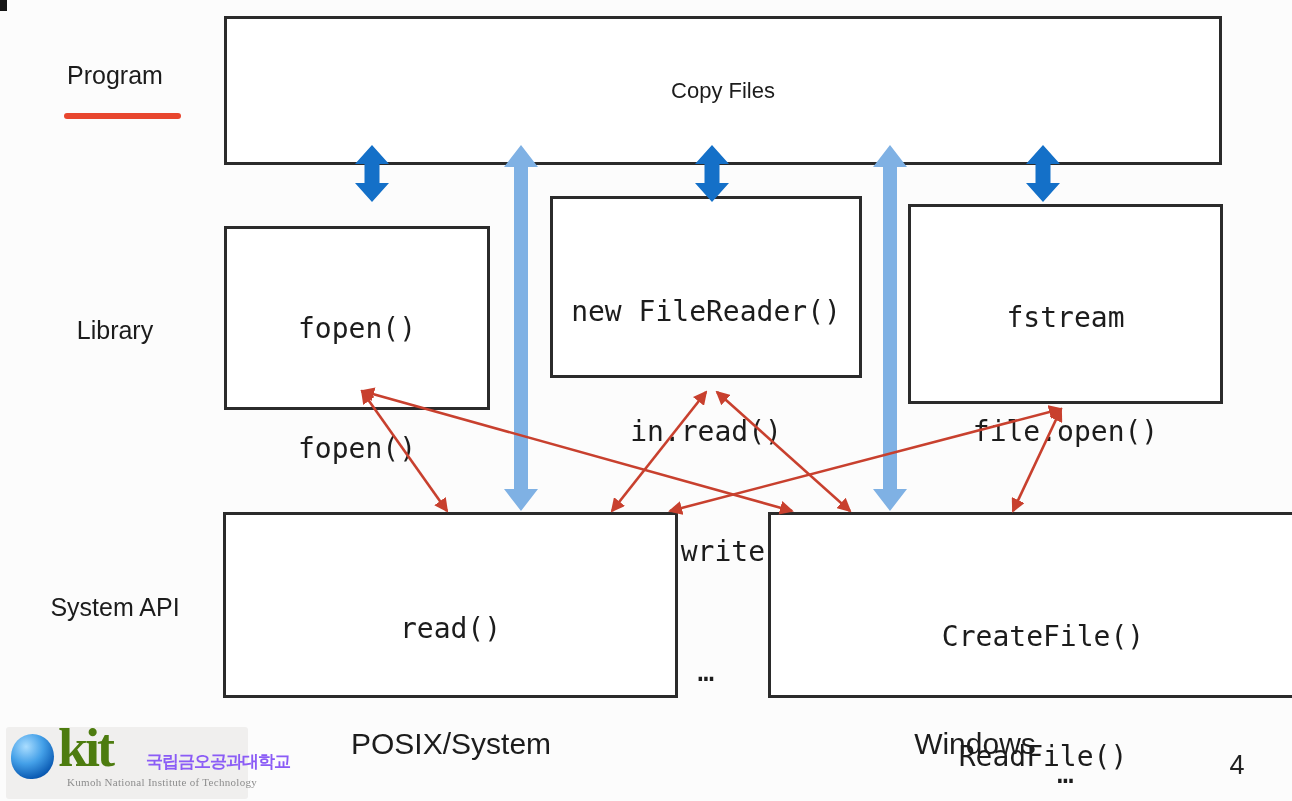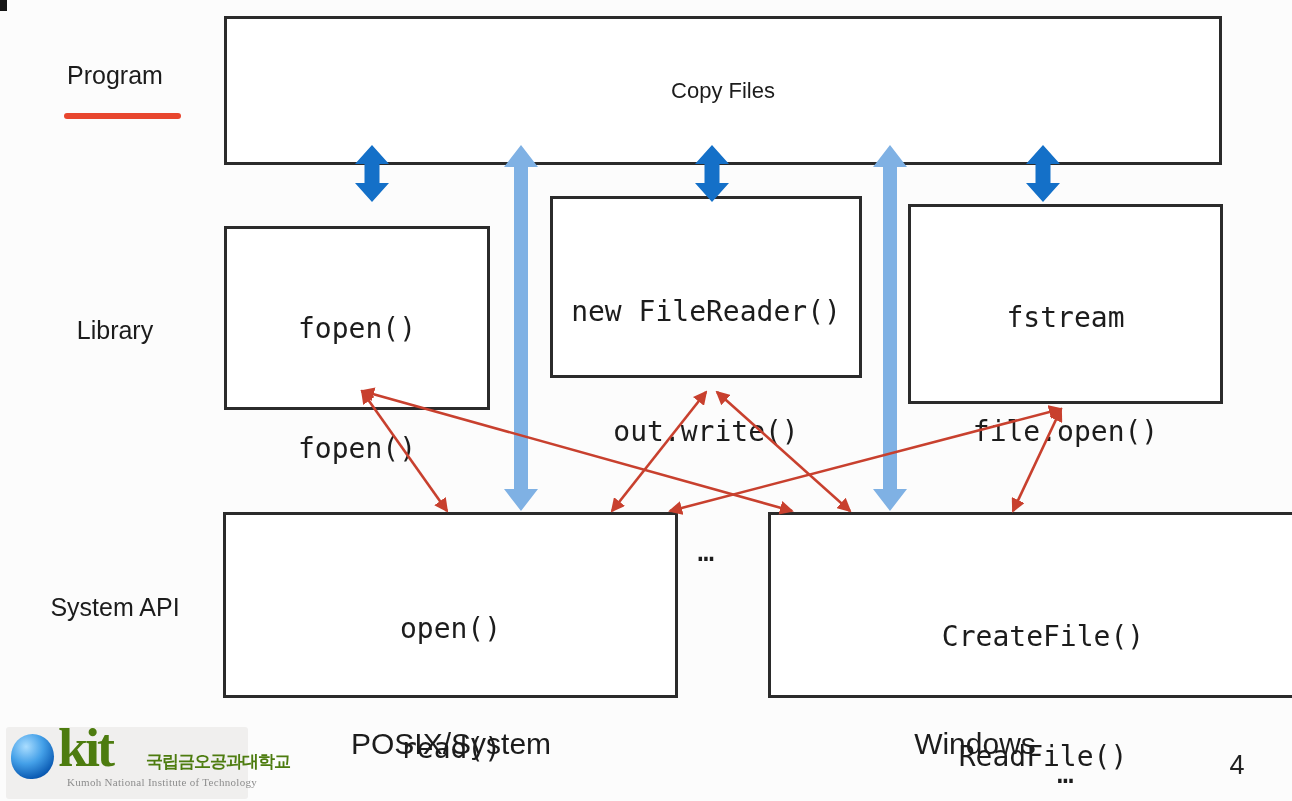--- a/index.html
+++ b/index.html
@@ -46,21 +46,21 @@
     position:absolute;left:5px;top:7px;width:43px;height:45px;border-radius:50% 50% 50% 46%;
     background:radial-gradient(circle at 35% 28%, #aaddff 0%, #44a0e8 40%, #0c5cb4 75%, #063e86 100%);
   }
   .logo-kit{
     position:absolute;left:52px;top:-10px;
     font-family:"Liberation Serif", serif;font-weight:bold;
     font-size:54px;letter-spacing:-3px;color:#4d7c0f;
   }
   .logo-kr{
     position:absolute;left:140px;top:23px;font-size:17px;font-weight:bold;
-    color:#4d7c0f;letter-spacing:-1px;white-space:nowrap;
+    color:#8b5cf6;letter-spacing:-1px;white-space:nowrap;
   }
   .logo-en{
     position:absolute;left:53px;top:49px;font-size:11px;color:#8d8d8d;
     font-family:"Liberation Serif", serif;white-space:nowrap;letter-spacing:0.3px;margin-left:8px;
   }
   .corner-artifact{position:absolute;left:0;top:0;width:7px;height:11px;background:#151515;}
 </style>
 </head>
 <body>
 
@@ -77,34 +77,34 @@
 
   <div class="box code" style="left:224px;top:204px;width:266px;height:184px;margin-top:22px;">
     <div>fopen()</div>
     <div>fopen()</div>
     <div>fwrite()</div>
     <div>…</div>
   </div>
 
   <div class="box code" style="left:550px;top:196px;width:312px;height:182px;padding-top:13px;">
     <div>new FileReader()</div>
+    <div>in.read()</div>
     <div>out.write()</div>
     <div>…</div>
   </div>
 
   <div class="box code" style="left:908px;top:204px;width:315px;height:200px;padding-top:16px;line-height:38px;">
     <div>fstream</div>
     <div>file.open()</div>
     <div>file.read(), &lt;&lt;</div>
     <div>file.write(), &gt;&gt;</div>
     <div>…</div>
   </div>
 
   <div class="box code" style="left:223px;top:512px;width:455px;height:186px;padding-top:14px;">
-    <div>open()</div>
     <div>read()</div>
     
     
   </div>
 
   <div class="box code" style="left:768px;top:512px;width:550px;height:186px;padding-top:22px;">
     <div>CreateFile()</div>
     <div>ReadFile()</div>
     
     

